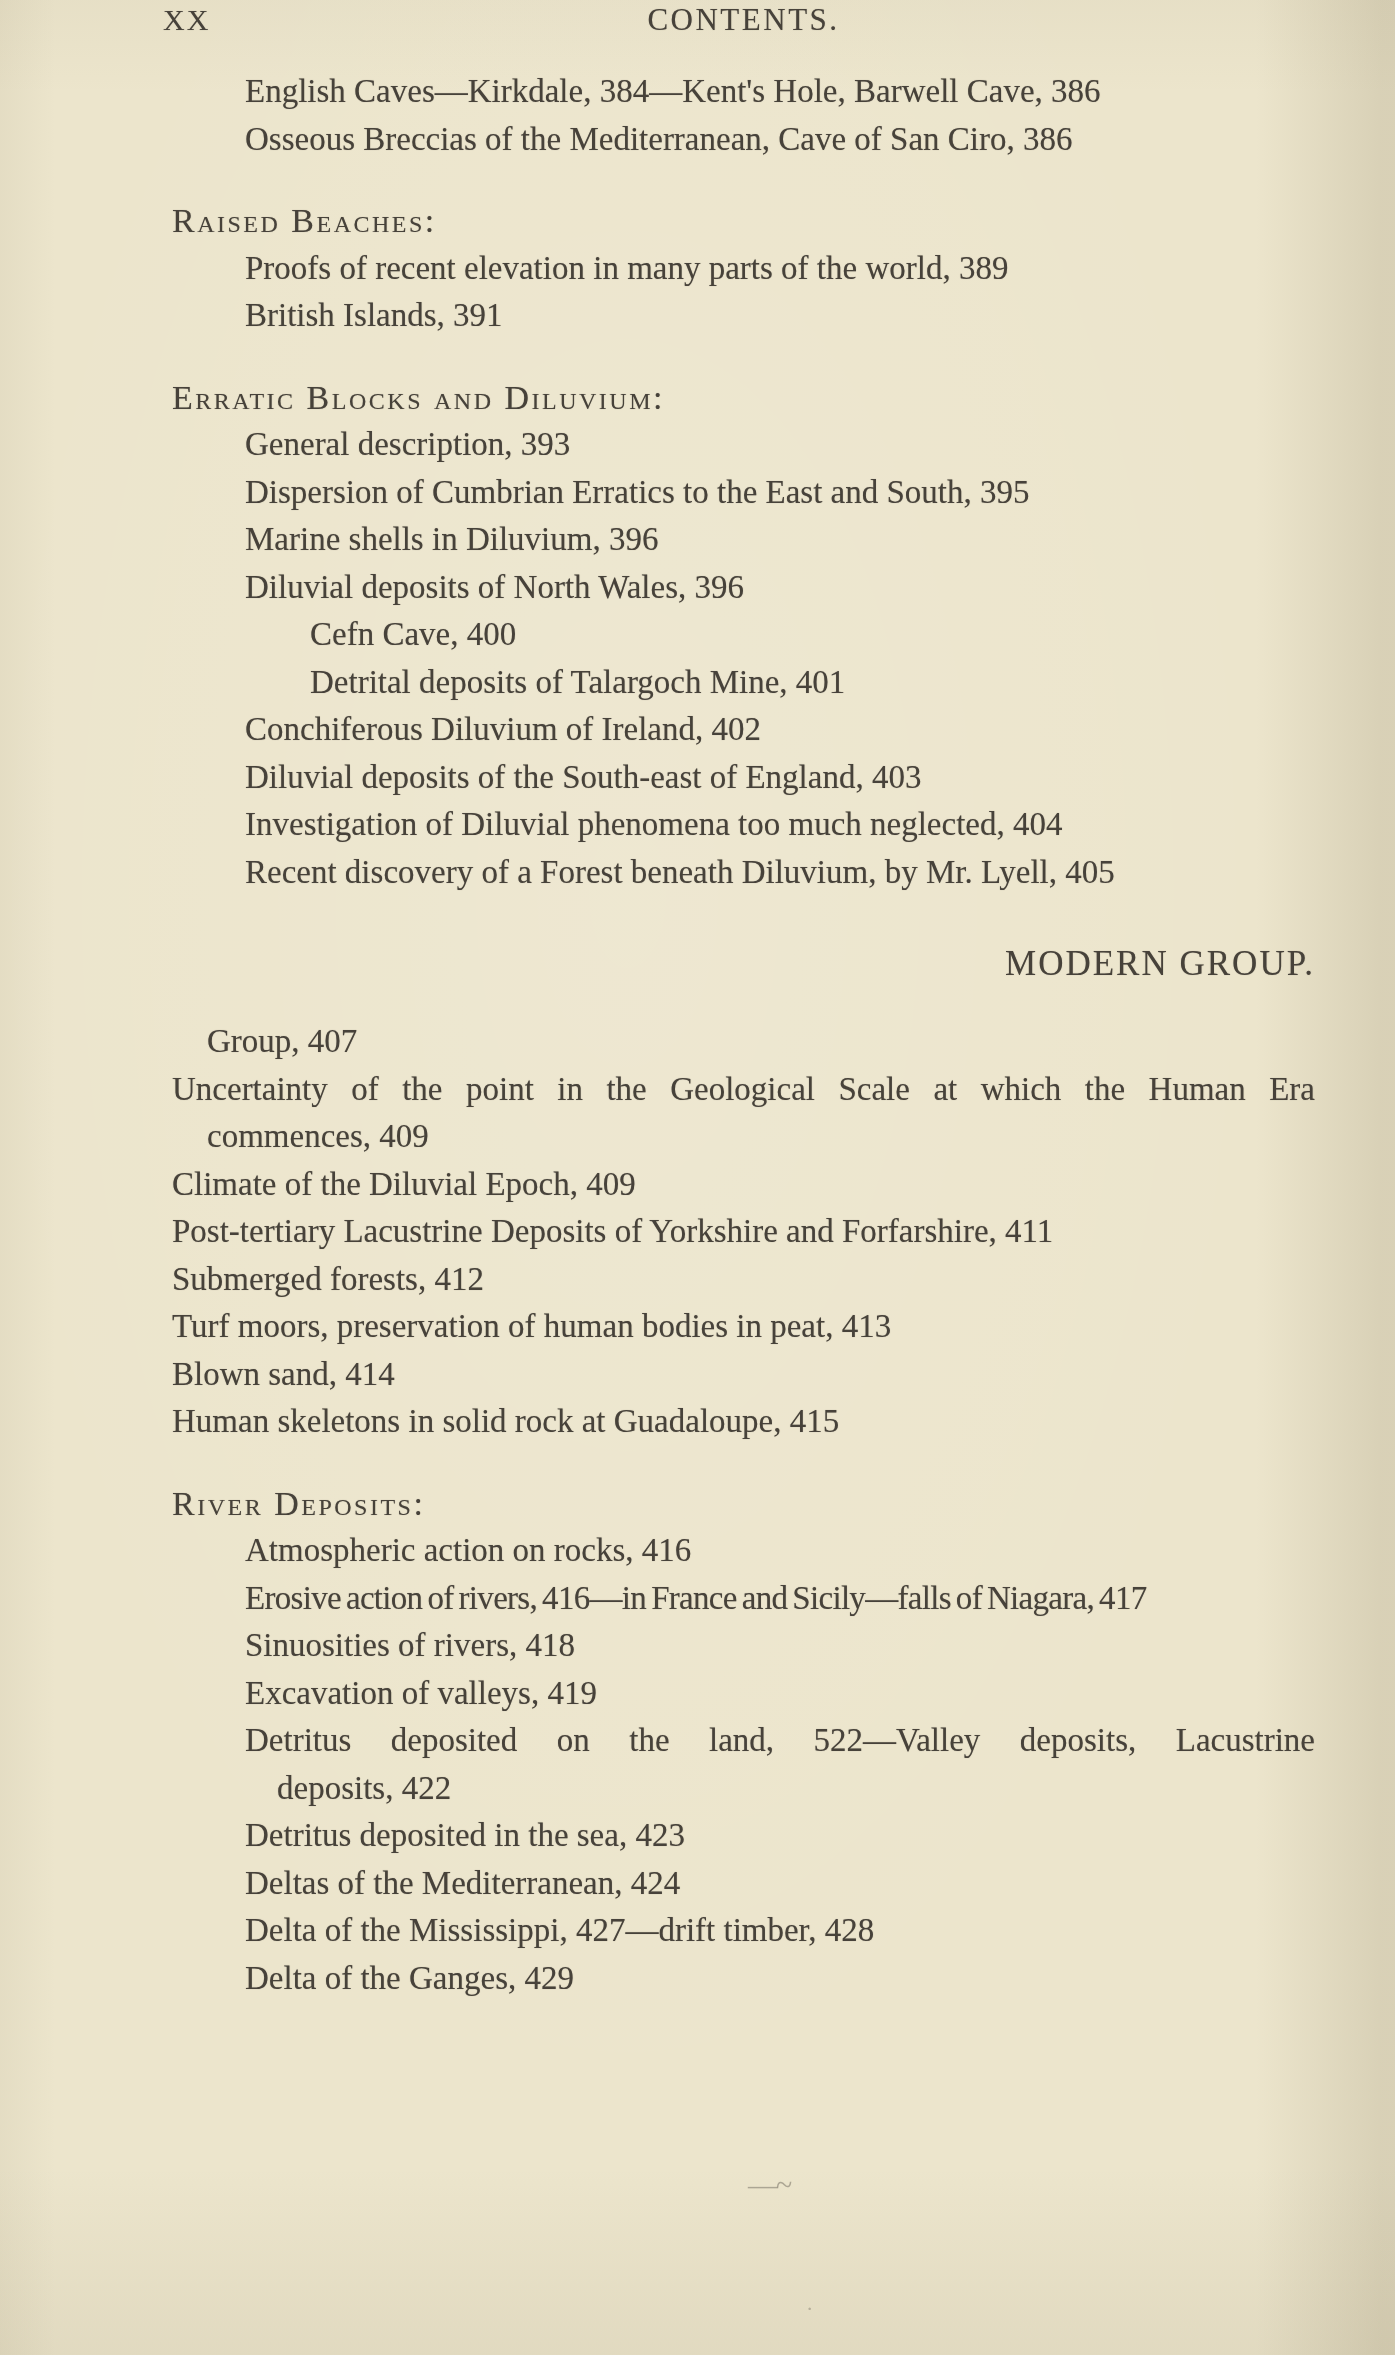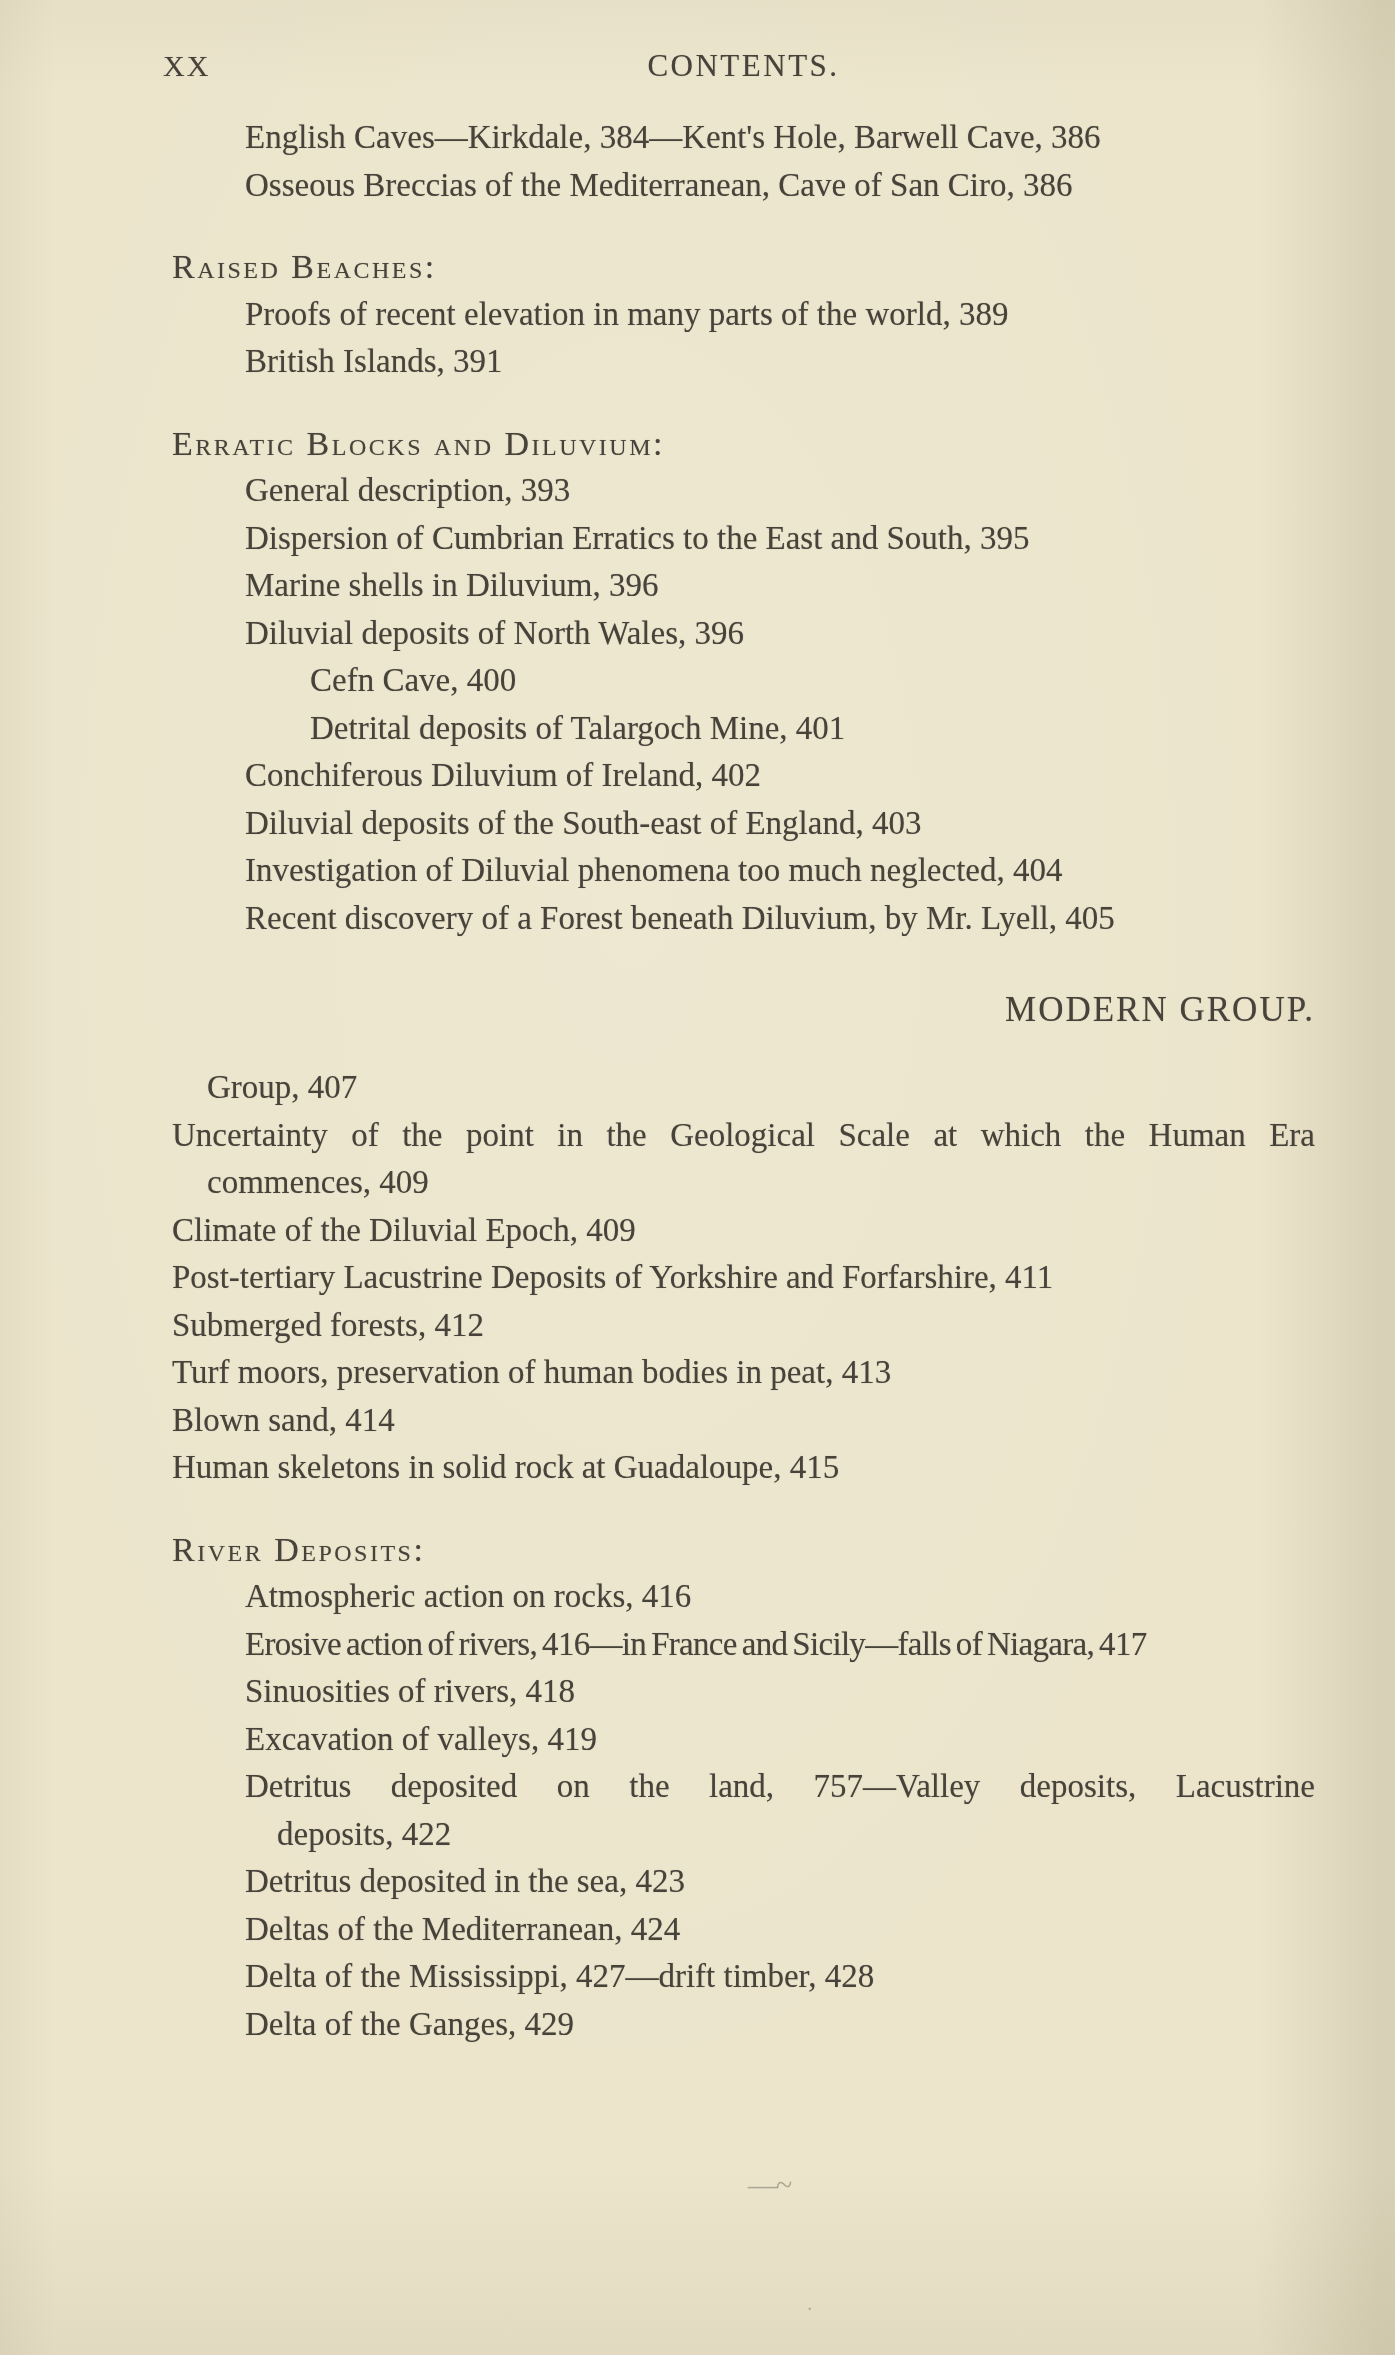--- a/index.html
+++ b/index.html
@@ -15,21 +15,20 @@
       linear-gradient(to right, rgba(99,86,52,0) 90%, rgba(99,86,52,0.14) 99%),
       linear-gradient(to left, rgba(99,86,52,0) 96%, rgba(99,86,52,0.06) 100%),
       linear-gradient(to bottom, rgba(99,86,52,0) 92%, rgba(99,86,52,0.08) 100%),
       linear-gradient(to top, rgba(99,86,52,0) 96%, rgba(99,86,52,0.04) 100%),
       #ece5cc;
   }
   .page {
     position: relative;
     width: 100%;
     height: 100%;
-    padding-top: 46px;
     box-sizing: border-box;
     text-shadow: 0 0 1px rgba(71,66,58,0.38);
   }
   
   .header-row {
     position: relative;
     height: 40px;
     line-height: 40px;
   }
   .page-number {
@@ -147,21 +146,21 @@
         <div class="line l0">Turf moors, preservation of human bodies in peat, 413</div>
         <div class="line l0">Blown sand, 414</div>
         <div class="line l0">Human skeletons in solid rock at Guadaloupe, 415</div>
       </div>
       <div class="block section">
         <div class="sec-heading">River Deposits:</div>
         <div class="line l1">Atmospheric action on rocks, 416</div>
         <div class="line l1 tight">Erosive action of rivers, 416—in France and Sicily—falls of Niagara, 417</div>
         <div class="line l1">Sinuosities of rivers, 418</div>
         <div class="line l1">Excavation of valleys, 419</div>
-        <div class="line l1 just">Detritus deposited on the land, 757—Valley deposits, Lacustrine</div>
+        <div class="line l1 just">Detritus deposited on the land, 522—Valley deposits, Lacustrine</div>
         <div class="line l1c">deposits, 422</div>
         <div class="line l1">Detritus deposited in the sea, 423</div>
         <div class="line l1">Deltas of the Mediterranean, 424</div>
         <div class="line l1">Delta of the Mississippi, 427—drift timber, 428</div>
         <div class="line l1">Delta of the Ganges, 429</div>
       </div>
     </div>
 
   <span class="stray-mark">—~</span>
   <span class="stray-speck">·</span>

